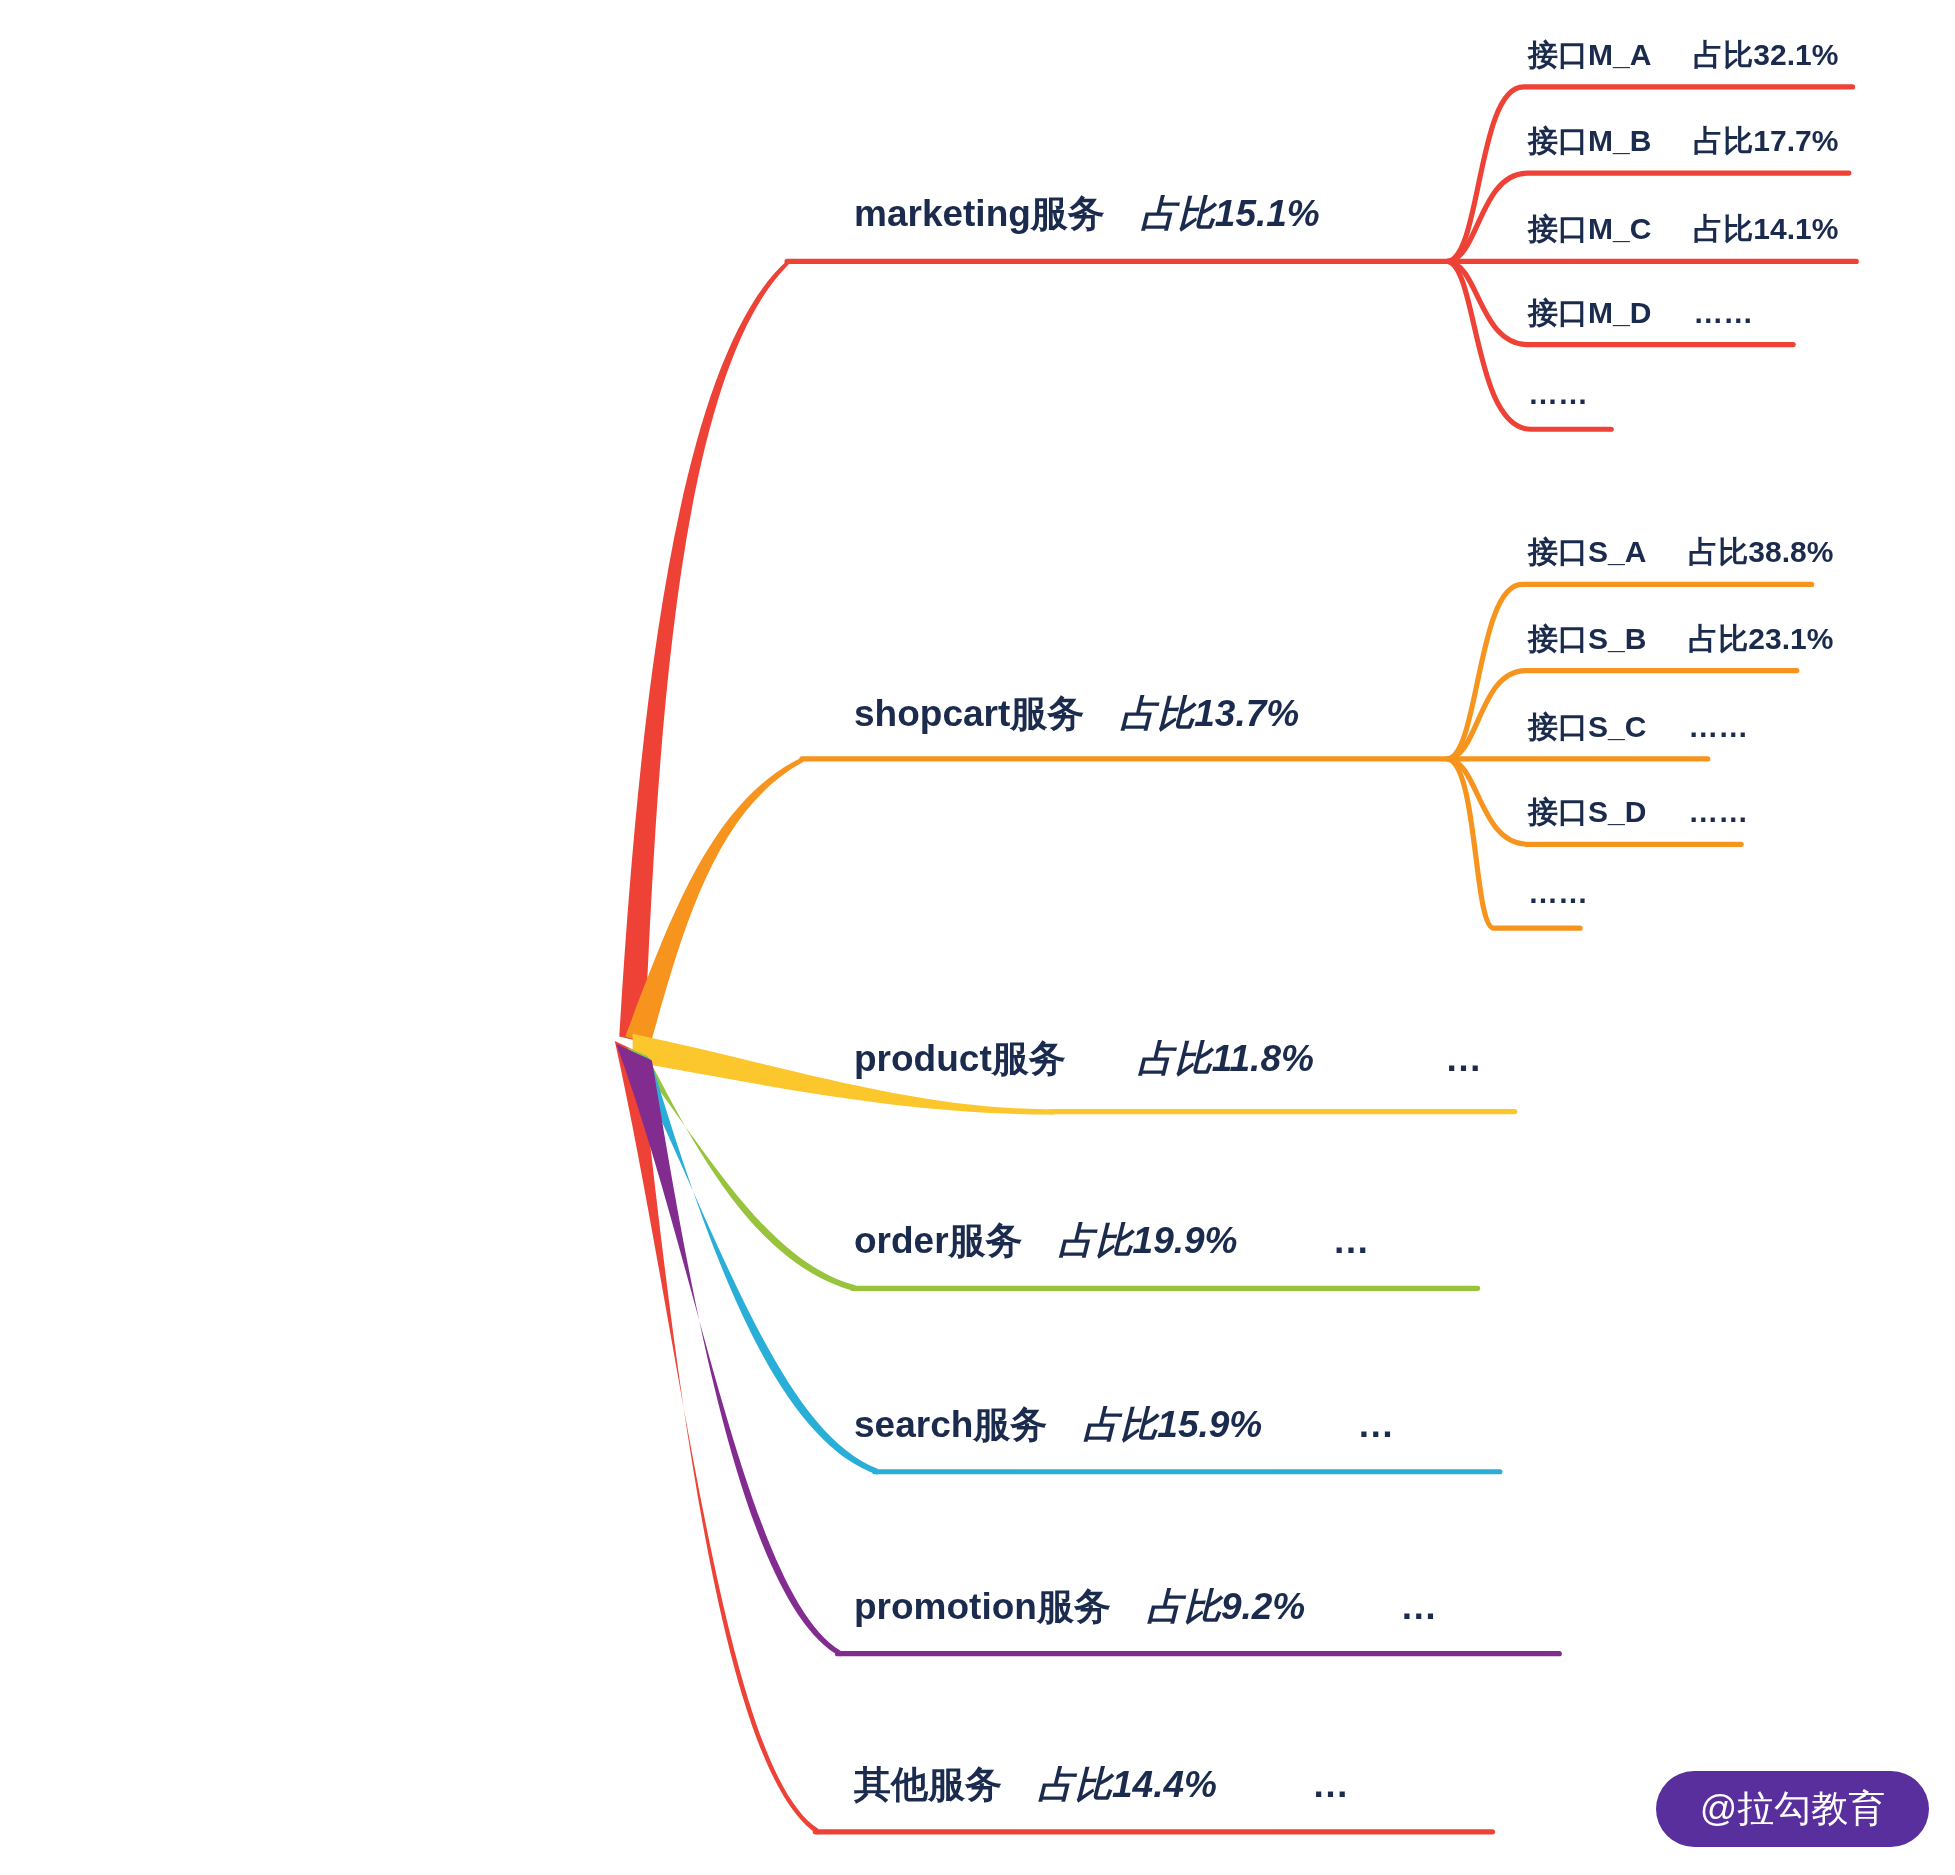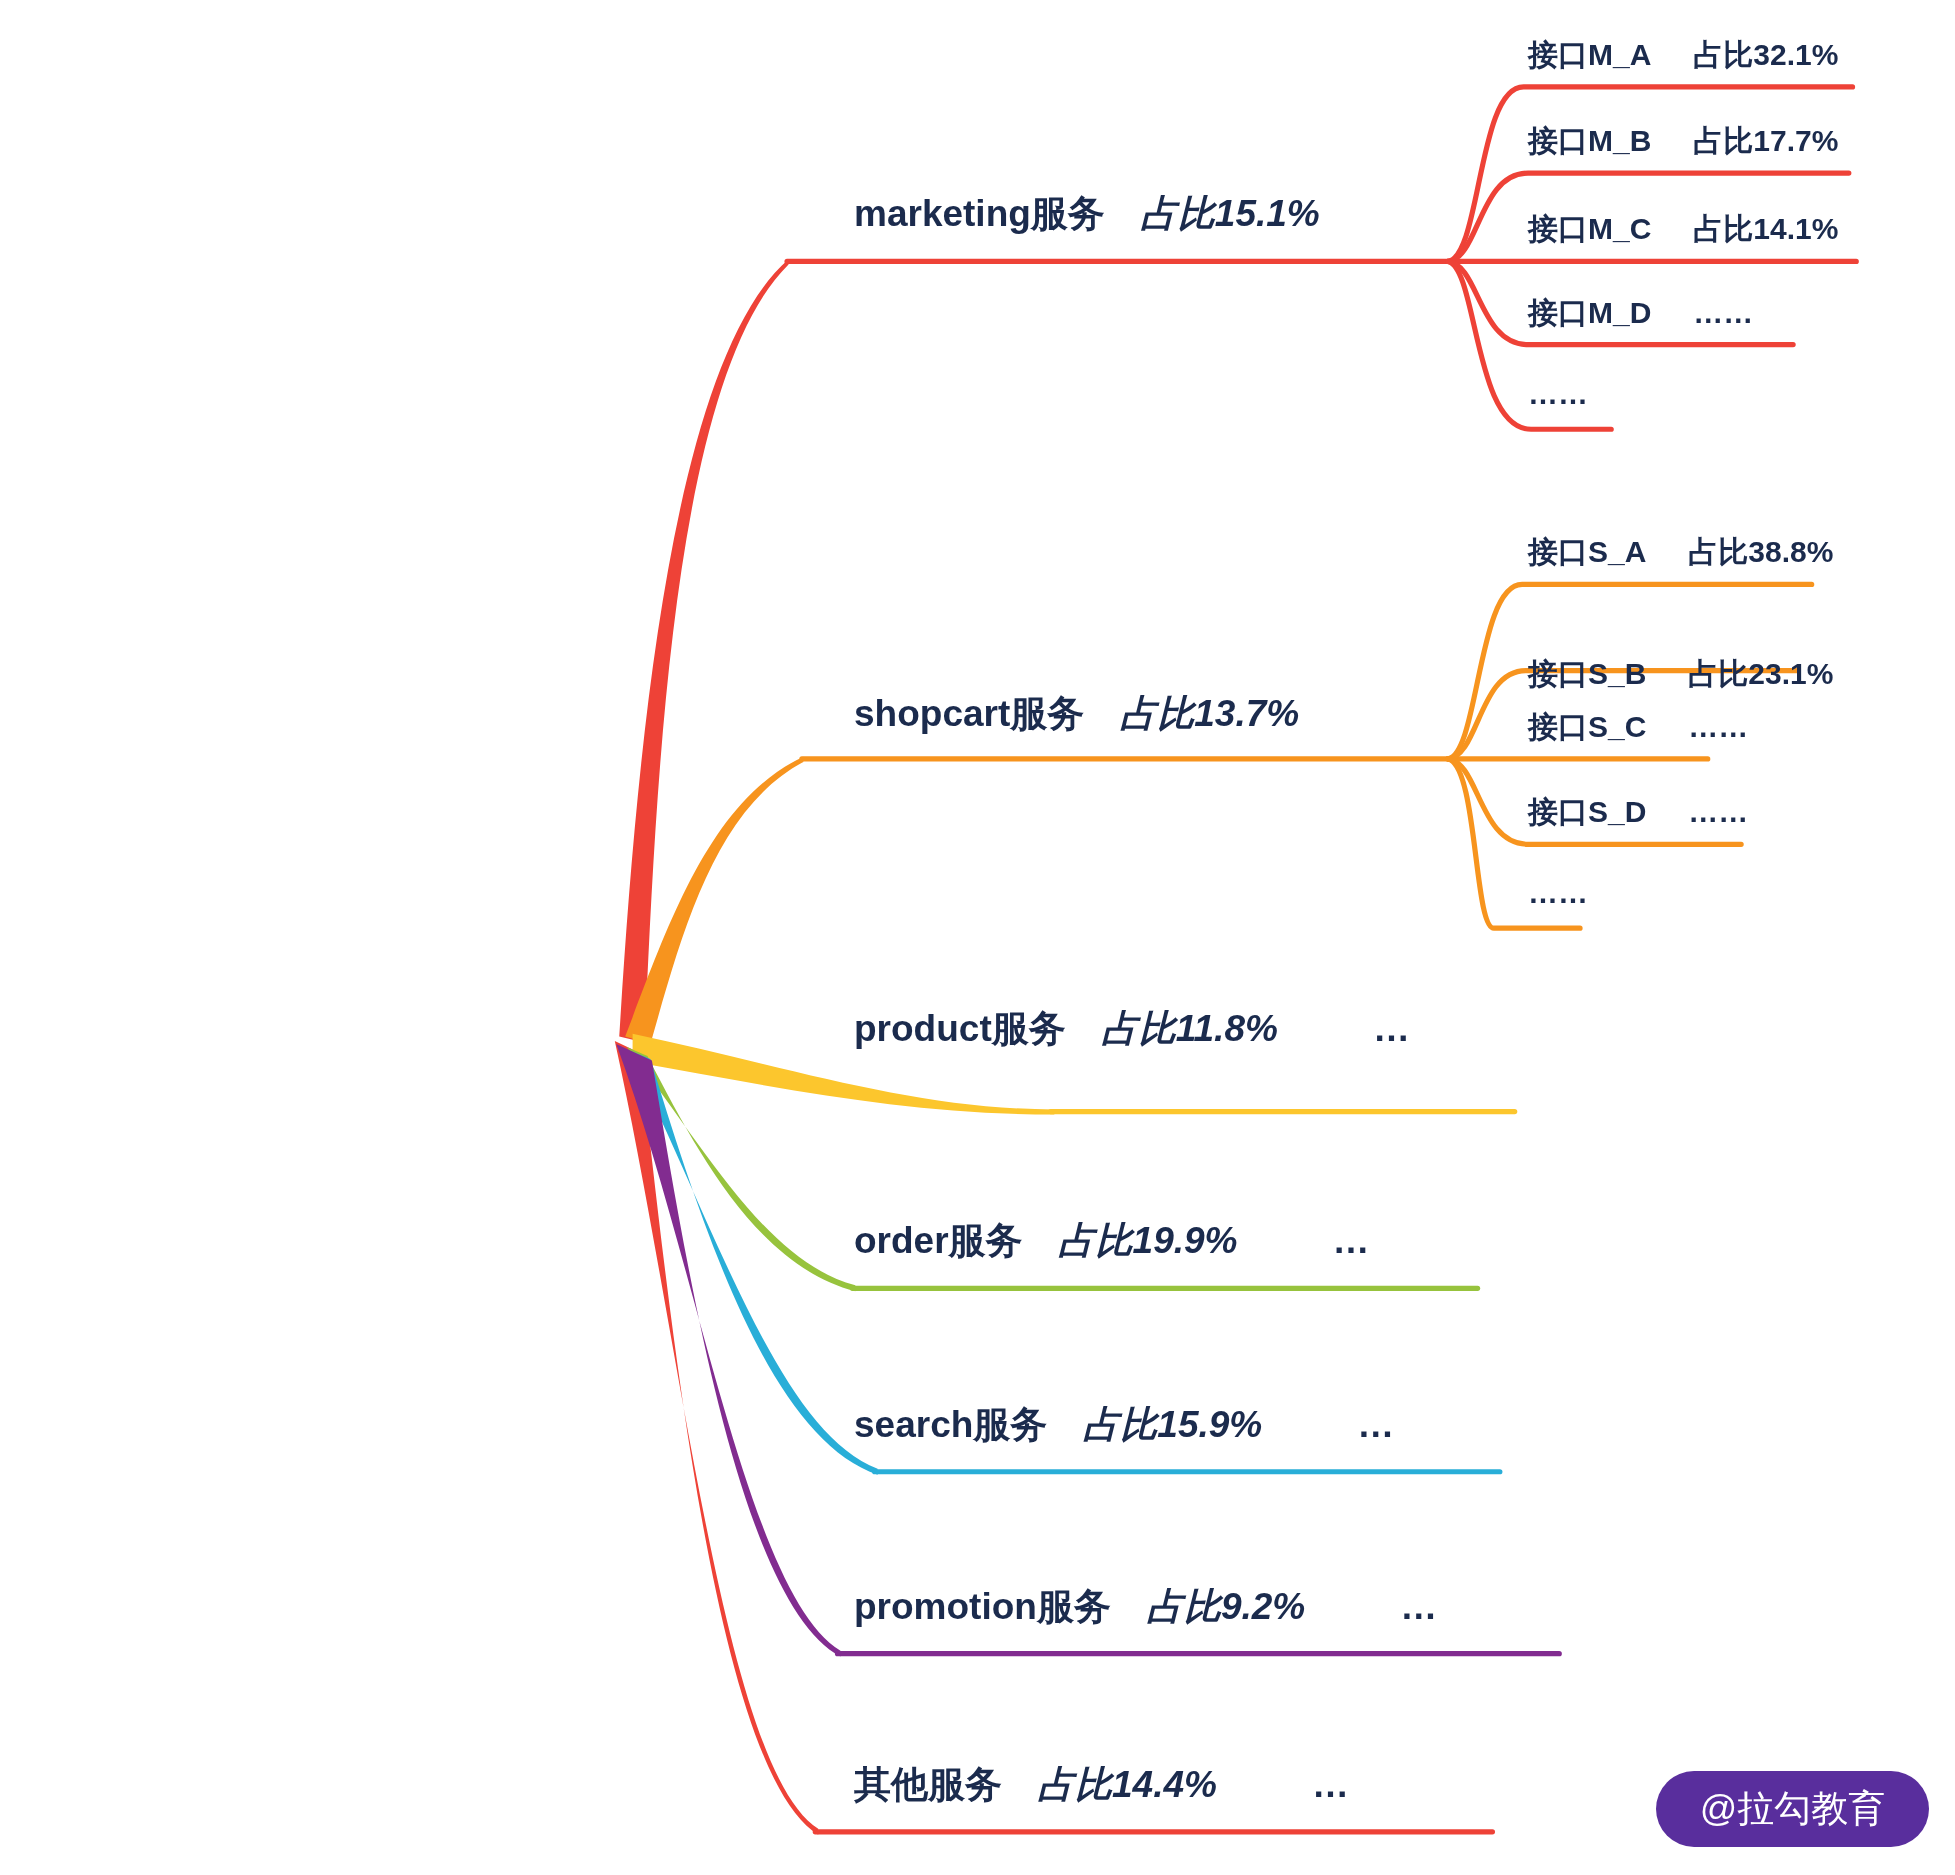--- a/index.html
+++ b/index.html
@@ -34,24 +34,24 @@
     font-size:30px;font-weight:700;color:#1b2b4d;
   }
   .child-label .val{margin-left:42px;}
   .watermark{
     position:absolute;left:1656px;top:1771px;width:273px;height:76px;
     background:#4c1d95;border-radius:39px;z-index:4;
     display:flex;align-items:center;justify-content:center;
     font-size:37px;color:#ffffff;font-weight:500;opacity:0.92;
   }
   
-  .b0{top:189px;} .b1{top:689px;} .b2{top:1004px;} .b3{top:1216px;}
+  .b0{top:189px;} .b1{top:689px;} .b2{top:1034px;gap:36px;} .b3{top:1216px;}
   .b4{top:1400px;} .b5{top:1582px;} .b6{top:1760px;}
   .m0{top:35px;} .m1{top:121px;} .m2{top:209px;} .m3{top:293px;} .m4{top:377px;}
-  .s0{top:532px;} .s1{top:654px;} .s2{top:707px;} .s3{top:792px;} .s4{top:876px;}
+  .s0{top:532px;} .s1{top:619px;} .s2{top:707px;} .s3{top:792px;} .s4{top:876px;}
 </style>
 </head>
 <body>
 
 <div class="canvas">
 
   <svg class="lines" width="1955" height="1875" viewBox="0 0 2633 2525">
 
     <path d="M828 1402 C918 1810 975 2382 1102 2463 L1102 2471 C968 2388 906 1815 862 1418 Z" fill="#ee4237"></path>
     <path d="M834 1396 C856 1040 900 490 1062 349 L1062 356 C906 510 884 1050 868 1404 Z" fill="#ee4237"></path>

